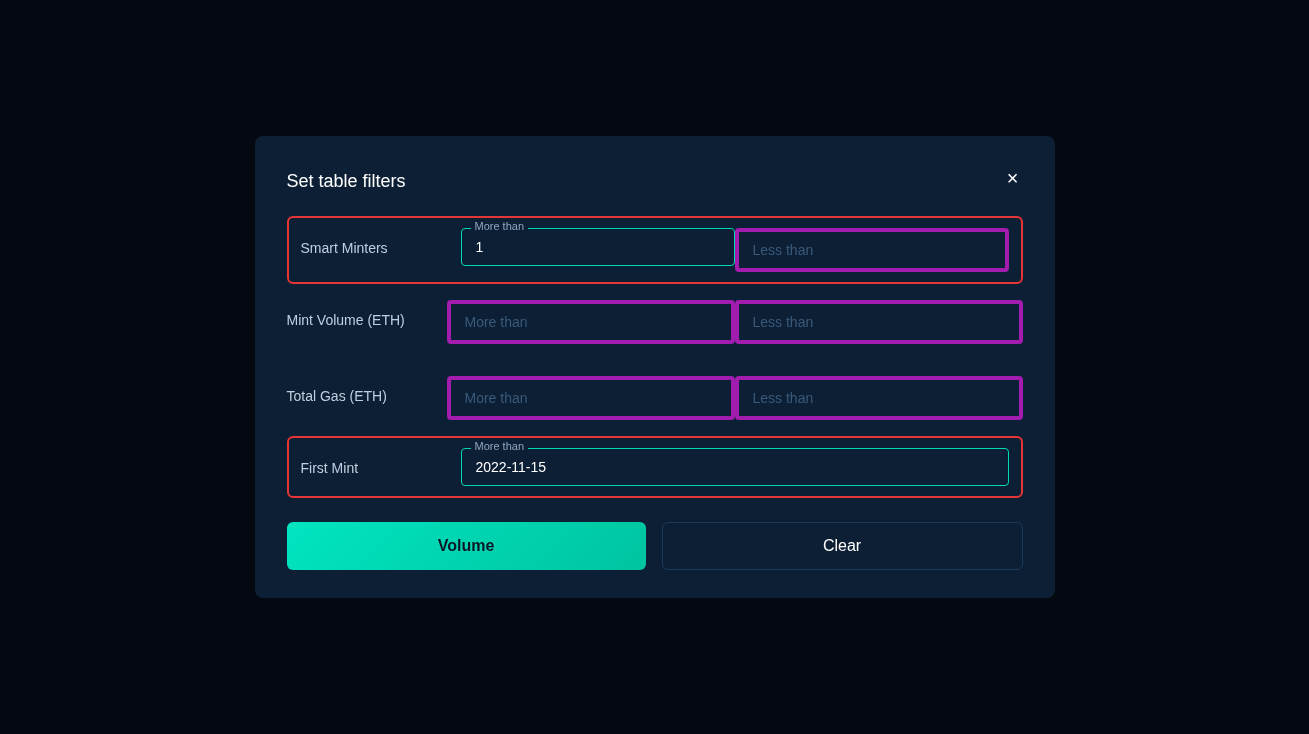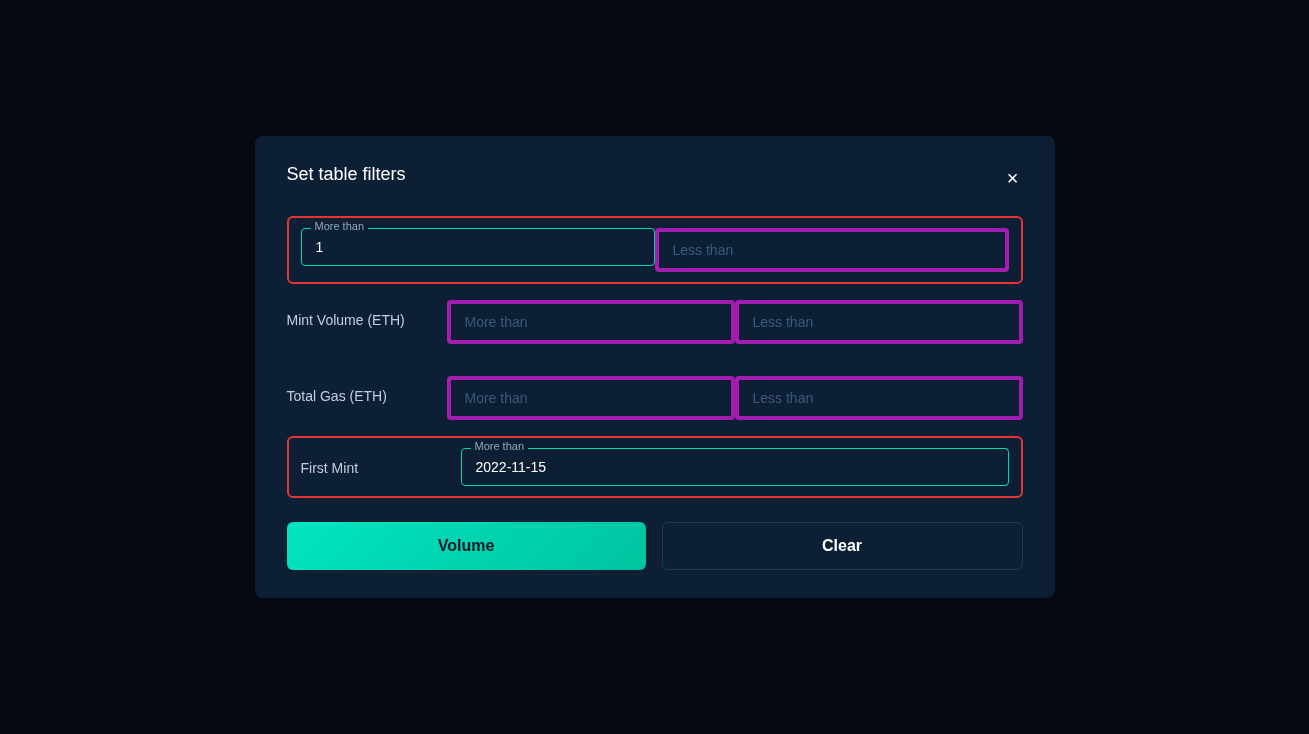--- a/index.html
+++ b/index.html
@@ -27,21 +27,21 @@
     .modal {
       background-color: #0d1f35;
       border-radius: 8px;
       width: 800px;
       padding: 28px 32px 28px 32px;
       position: relative;
     }
 
     .modal-header {
       display: flex;
-      align-items: flex-start;
+      align-items: flex-end;
       justify-content: space-between;
       margin-bottom: 24px;
     }
 
     .modal-title {
       color: #ffffff;
       font-size: 18px;
       font-weight: 500;
     }
 
@@ -142,21 +142,21 @@
       cursor: pointer;
     }
 
     .btn-clear {
       flex: 1;
       background: transparent;
       border: 1px solid #1e3a5a;
       border-radius: 6px;
       color: #ffffff;
       font-size: 16px;
-      font-weight: 700;
+      font-weight: 400;
       padding: 14px;
       cursor: pointer;
     }
 
     .smart-minters-section {
       border: 2px solid #e53535;
       border-radius: 6px;
       padding: 10px 12px;
       display: flex;
       align-items: flex-start;
@@ -191,20 +191,21 @@
 
 <div class="overlay">
   <div class="modal">
 
     <div class="modal-header">
       <span class="modal-title">Set table filters</span>
       <button class="close-btn">×</button>
     </div>
 
     <div class="smart-minters-section">
+      <div class="filter-label">Smart Minters</div>
       <div class="filter-inputs">
         <div class="input-wrapper">
           <span class="input-label">More than</span>
           <input class="filter-input active-border" type="text" value="1" style="">
         </div>
         <div class="input-wrapper">
           <input class="filter-input no-border" type="text" placeholder="Less than" style="">
         </div>
       </div>
     </div>

